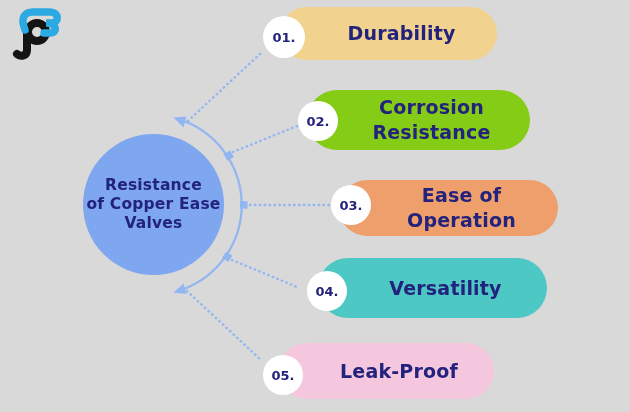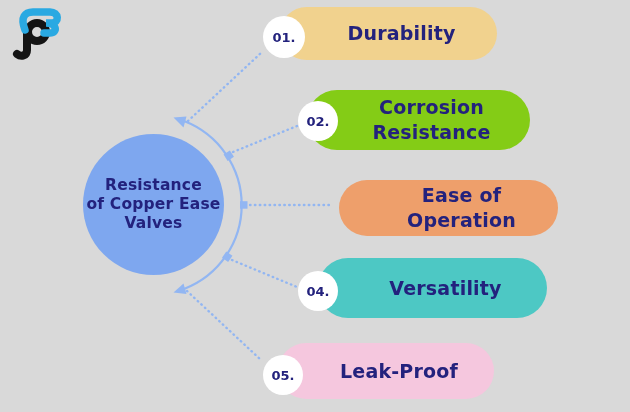--- a/index.html
+++ b/index.html
@@ -46,21 +46,21 @@
     display:flex;align-items:center;justify-content:center;
     color:var(--text,#23227d);font-weight:bold;font-size:13px;
   }
   .pill-1{left:280px;top:7px;width:217px;height:53px;}
   .badge-1{left:263px;top:16px;width:42px;height:42px;}
   .pill-2{left:307px;top:90px;width:223px;height:60px;}
   .badge-2{left:298px;top:101px;width:40px;height:40px;}
   .pill-3{left:339px;top:180px;width:219px;height:56px;}
   .badge-3{left:331px;top:185px;width:40px;height:40px;}
   .pill-4{left:318px;top:258px;width:229px;height:60px;}
-  .badge-4{left:298px;top:271px;width:40px;height:40px;}
+  .badge-4{left:307px;top:271px;width:40px;height:40px;}
   .pill-5{left:278px;top:343px;width:216px;height:56px;}
   .badge-5{left:263px;top:355px;width:40px;height:40px;}
 </style>
 </head>
 <body>
 
 <div class="canvas">
 
   <svg class="logo" viewBox="0 0 58 62">
 
@@ -106,20 +106,23 @@
   <div class="pill pill-2" style="max-width: 223px; background-color: #84cc16;">
     <span style="display:block;width:150px;">Corrosion Resistance</span>
   </div>
   <div class="badge badge-2">
     <span>02.</span>
   </div>
 
   <div class="pill pill-3" style="background-color: rgb(238, 159, 107);">
     <span>Ease of Operation</span>
   </div>
+  <div class="badge badge-3">
+    <span>03.</span>
+  </div>
 
   <div class="pill pill-4" style="background-color: rgb(77, 200, 196);">
     <span>Versatility</span>
   </div>
   <div class="badge badge-4">
     <span>04.</span>
   </div>
 
   <div class="pill pill-5" style="background-color: rgb(245, 199, 222);">
     <span>Leak-Proof</span>

